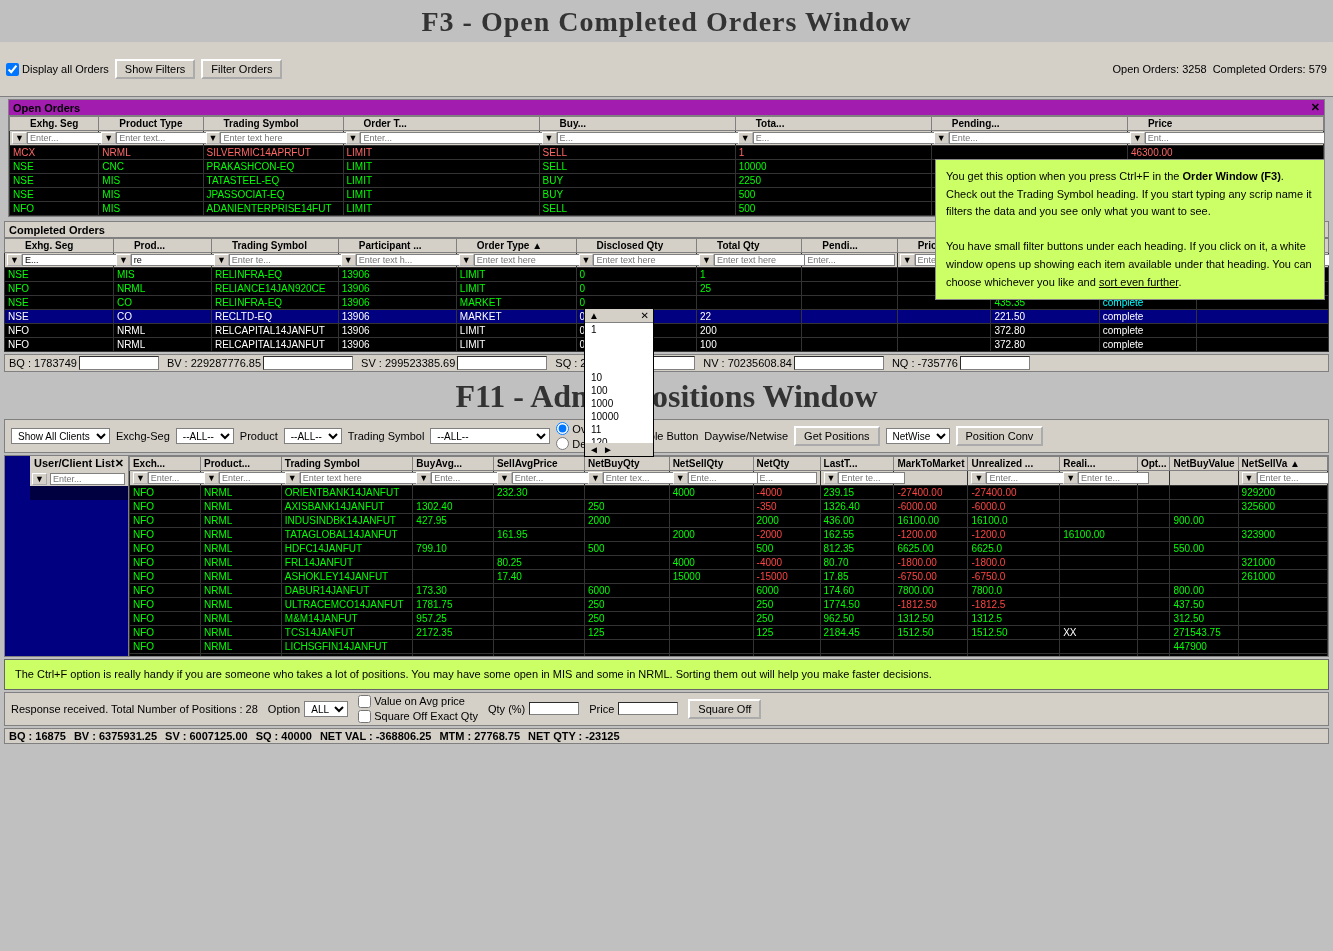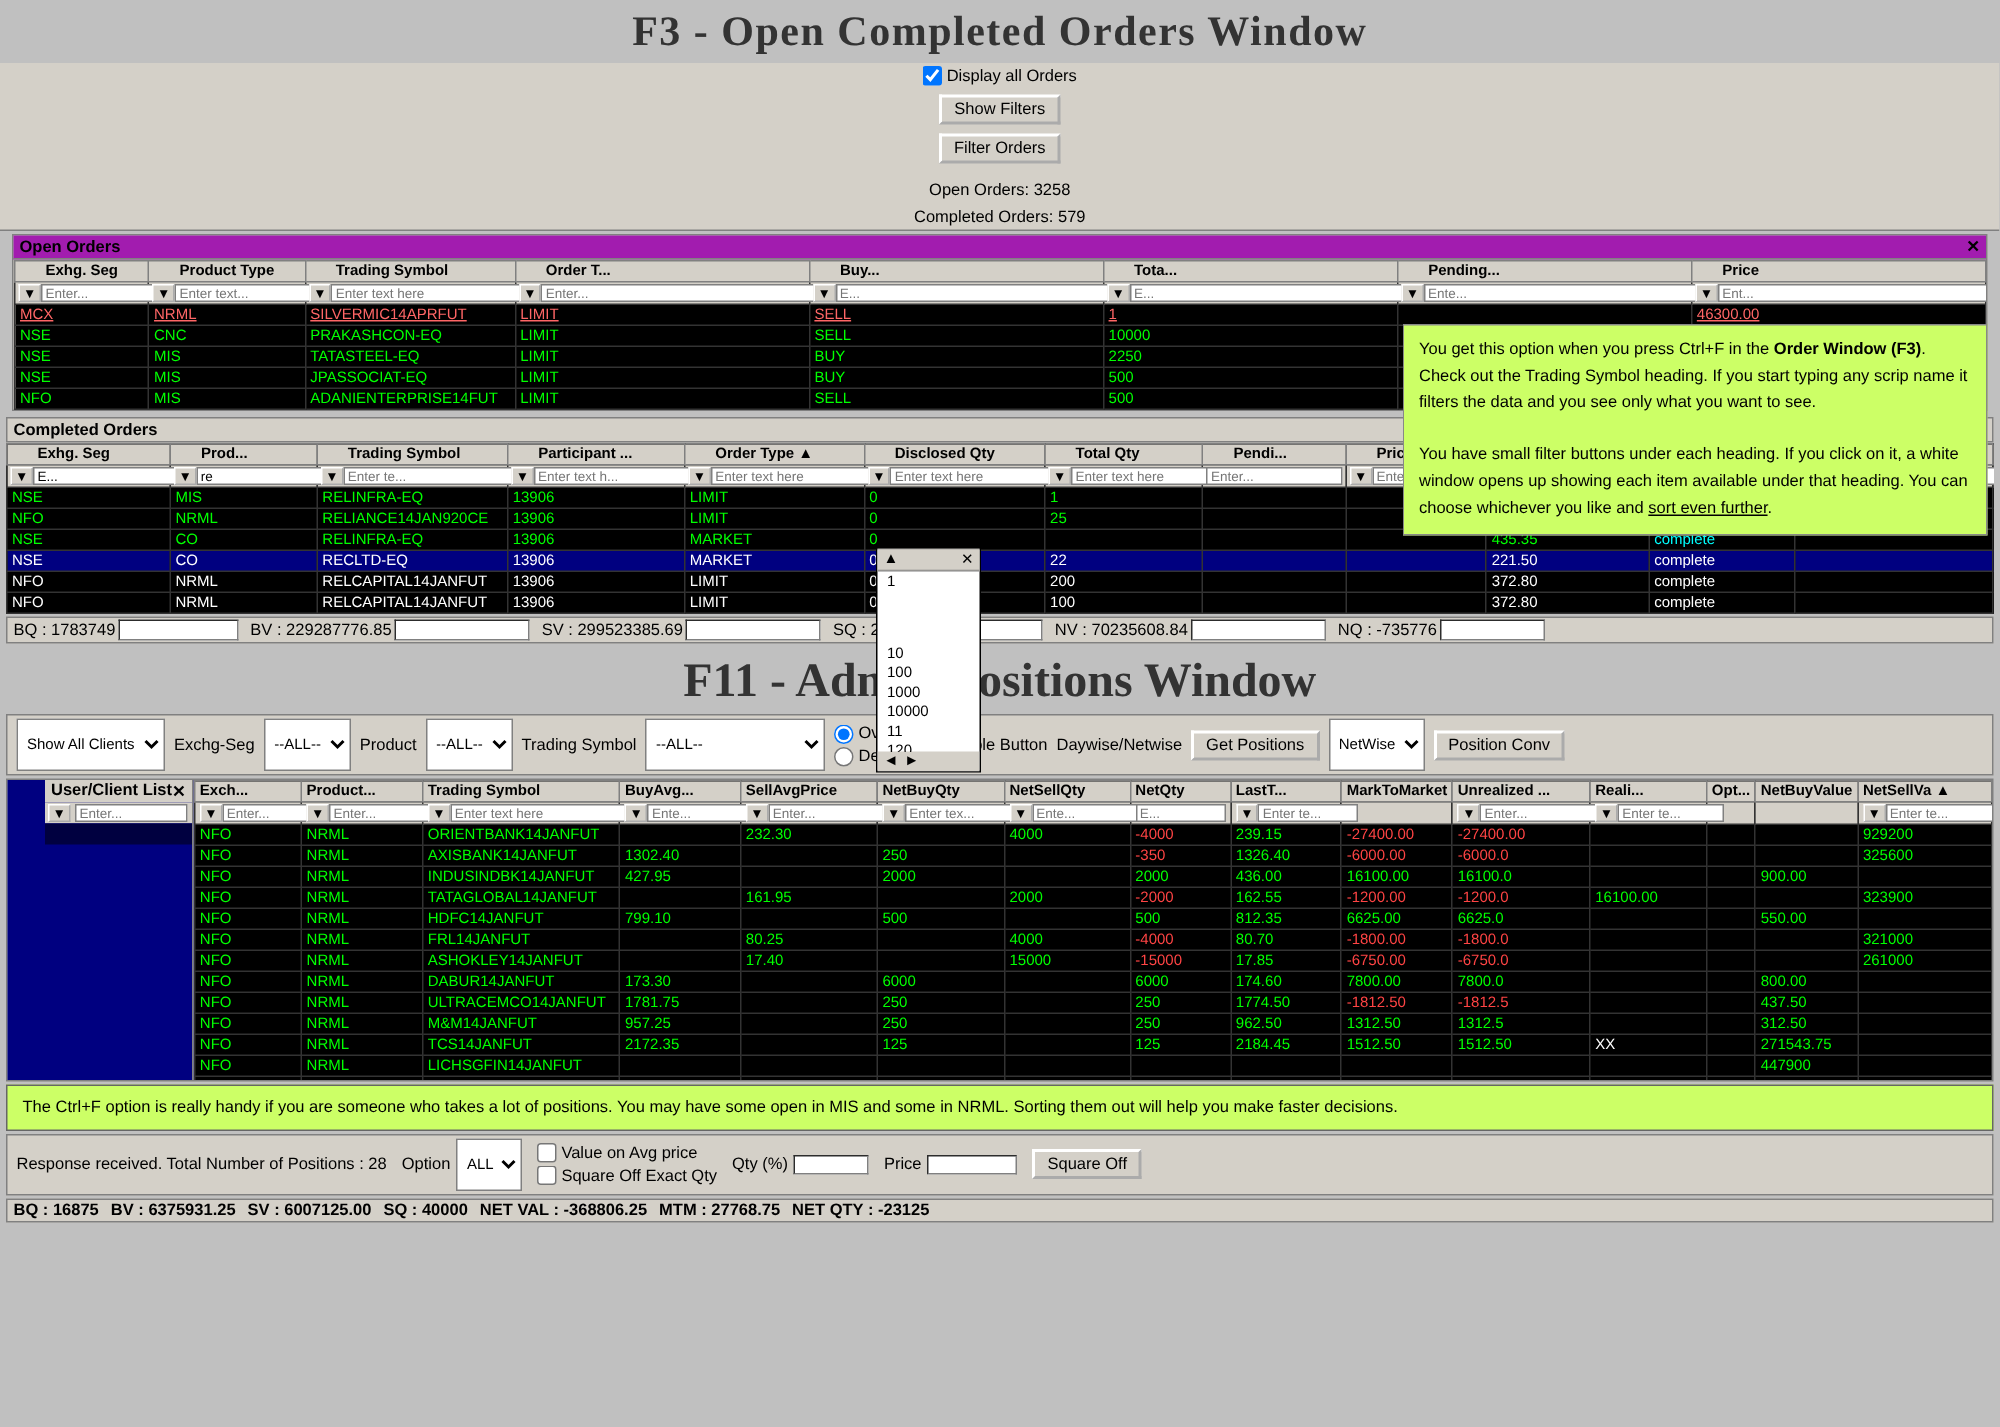--- a/index.html
+++ b/index.html
@@ -20,25 +20,24 @@
       font-family: 'Times New Roman', serif;
       color: #333;
       padding: 6px 0 4px 0;
       letter-spacing: 1px;
     }
 
     
     .top-toolbar {
       display: flex;
       align-items: center;
-      padding: 2px 6px;
+      padding: 17px 6px;
       background: #d4d0c8;
       border-bottom: 1px solid #808080;
       gap: 6px;
-      flex-direction: column;
     }
     .checkbox-label {
       display: flex;
       align-items: center;
       gap: 3px;
       font-size: 11px;
     }
     .btn {
       background: #d4d0c8;
       border: 2px outset #ffffff;
@@ -112,21 +111,21 @@
     .filter-btn {
       background: #d4d0c8;
       border: 1px outset #fff;
       font-size: 9px;
       padding: 0 2px;
       cursor: pointer;
       color: #000;
     }
 
     
-    .row-mcx td { color: #ff6666 !important; text-decoration: underline; }
+    .row-mcx td { color: #ff6666 !important; }
     
     .row-green td { color: #00ff00 !important; }
 
     .table-container {
       overflow-x: auto;
       overflow-y: auto;
       max-height: 120px;
     }
 
     
@@ -183,21 +182,21 @@
       border: 1px solid #808080;
       margin: 2px 4px;
       gap: 6px;
       flex-wrap: wrap;
     }
     .select-dropdown {
       font-size: 10px;
       border: 1px solid #808080;
       background: #fff;
       padding: 1px 2px;
-      height: 35px;
+      height: 16px;
     }
     .radio-label {
       display: flex;
       align-items: center;
       gap: 3px;
       font-size: 11px;
     }
     .f11-sidebar-header {
       background: #d4d0c8;
       color: #000;

